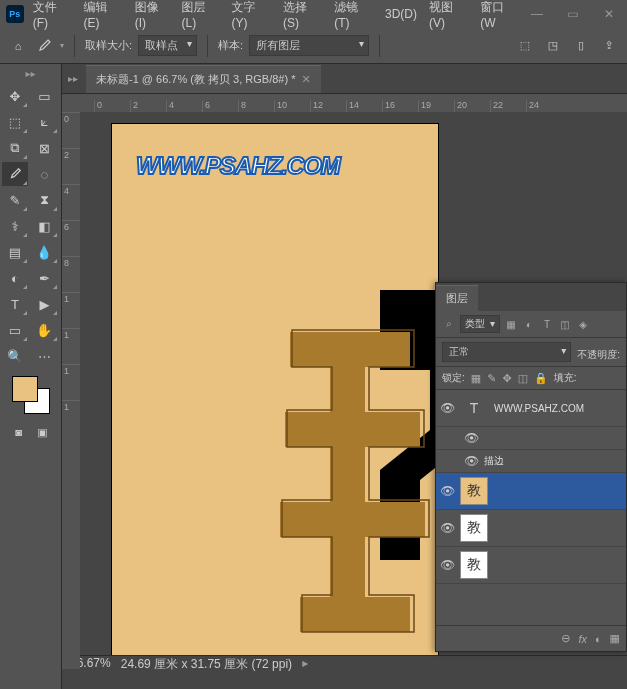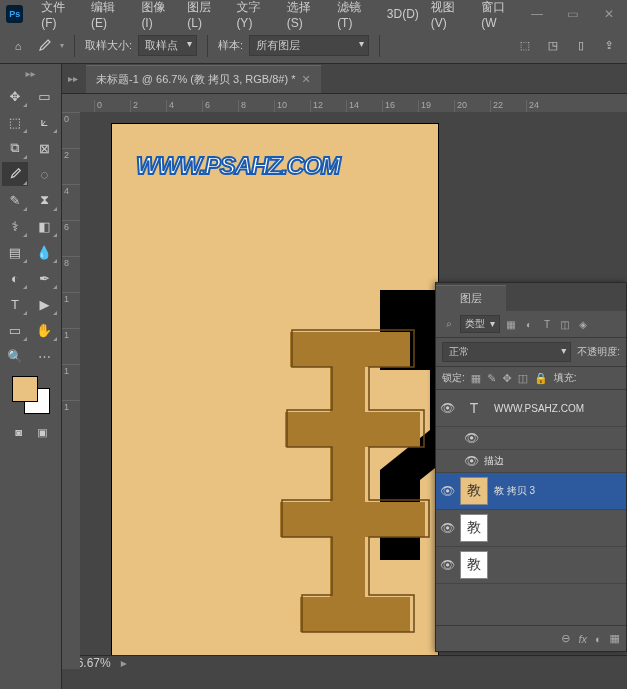--- a/index.html
+++ b/index.html
@@ -1,18 +1,18 @@
 <!DOCTYPE html>
 <html><head>
 <meta charset="utf-8">
 <style>
 *{margin:0;padding:0;box-sizing:border-box;font-family:"Microsoft YaHei",sans-serif;user-select:none}
 body{background:#535353;width:627px;height:689px;overflow:hidden;position:relative}
 .titlebar{height:28px;background:#535353;display:flex;align-items:center;padding:0 6px;color:#ccc;font-size:11px}
-.titlebar .ps{width:18px;height:18px;background:#001e36;border-radius:3px;display:flex;align-items:center;justify-content:center;color:#31a8ff;font-weight:bold;font-size:9px;margin-right:12px}
+.titlebar .ps{width:18px;height:18px;background:#001e36;border-radius:3px;display:flex;align-items:center;justify-content:center;color:#31a8ff;font-weight:bold;font-size:9px;margin-right:3px}
 .menu-item{padding:0 6px;cursor:pointer;font-size:12px}
 .win-controls{margin-left:auto;display:flex;gap:12px;color:#999;font-size:12px}
 .win-controls span{width:24px;text-align:center}
 .optbar{height:36px;background:#535353;border-bottom:1px solid #2a2a2a;display:flex;align-items:center;padding:0 8px;color:#ccc;font-size:11px;gap:6px}
 .ico{width:20px;height:20px;display:inline-flex;align-items:center;justify-content:center;color:#ccc}
 .sep{width:1px;height:22px;background:#3a3a3a;margin:0 4px}
 .lbl{color:#ccc;font-size:11px}
 .sel{background:#454545;border:1px solid #3a3a3a;color:#ccc;padding:2px 18px 2px 6px;font-size:11px;position:relative}
 .sel::after{content:"▾";position:absolute;right:4px;top:2px;font-size:10px}
 .flex-sp{flex:1}
@@ -39,25 +39,25 @@
 .ruler-v{width:18px;background:#535353;display:flex;flex-direction:column;color:#aaa;font-size:9px;position:absolute;left:0;top:48px;bottom:20px}
 .ruler-v span{height:36px;border-top:1px solid #666;padding-top:1px;padding-left:2px;writing-mode:horizontal-tb}
 .canvas-area{flex:1;position:relative;overflow:hidden;margin-left:18px;background:#454545}
 .canvas{position:absolute;left:32px;top:12px;width:326px;height:548px;background:#e9c281;box-shadow:0 0 0 1px #000}
 .watermark{position:absolute;top:28px;left:24px;font-weight:bold;font-style:italic;font-size:24px;color:#fff;-webkit-text-stroke:2px #1a5bb0;letter-spacing:-1px}
 .glyph{position:absolute;left:108px;top:148px;width:300px;height:370px}
 .statusbar{height:34px;background:#454545;border-top:1px solid #2a2a2a;display:flex;color:#ccc;font-size:12px;padding:0 8px;gap:10px}
 .statusbar .arrow{color:#999}
 .layers-panel{position:absolute;right:0;top:282px;width:192px;height:370px;background:#535353;border:1px solid #2a2a2a;box-shadow:-2px 0 6px rgba(0,0,0,.4);display:flex;flex-direction:column;overflow:hidden}
 .lp-tabs{display:flex;background:#454545;height:28px;align-items:flex-end}
-.lp-tab{background:#535353;color:#ccc;font-size:11px;padding:5px 24px;border-top:1px solid #666}
+.lp-tab{background:#535353;color:#ccc;font-size:11px;padding:5px 10px;border-top:1px solid #666}
 .lp-filter{display:flex;align-items:center;padding:4px 6px;gap:4px;border-bottom:1px solid #3a3a3a}
 .lp-filter .sel{flex:0 0 auto;padding:1px 14px 1px 4px;font-size:10px}
 .lp-filter .fi{width:14px;height:14px;display:flex;align-items:center;justify-content:center;color:#aaa;font-size:10px}
-.lp-blend{display:flex;align-items:center;padding:4px 6px;gap:6px;border-bottom:1px solid #3a3a3a}
+.lp-blend{display:flex;align-items:flex-end;padding:4px 6px;gap:6px;border-bottom:1px solid #3a3a3a}
 .lp-blend .sel{flex:1;font-size:10px}
 .lp-blend .op{font-size:10px;color:#ccc}
 .lp-lock{display:flex;align-items:center;padding:4px 6px;gap:6px;border-bottom:1px solid #3a3a3a;font-size:10px;color:#ccc}
 .lp-lock .li{font-size:11px;color:#aaa}
 .layers-list{flex:1;overflow:hidden}
 .layer{display:flex;align-items:center;padding:4px 4px;border-bottom:1px solid #454545;gap:6px;min-height:36px}
 .layer.sel-row{background:#2d5a9e}
 .eye{width:14px;font-size:12px;color:#ccc;text-align:center}
 .thumb{width:28px;height:28px;background:#e9c281;border:1px solid #888;flex-shrink:0;display:flex;align-items:center;justify-content:center;font-size:14px;color:#333}
 .thumb.t{background:transparent;border:none;color:#ccc}
@@ -195,20 +195,21 @@
           <svg width="300" height="370" viewBox="0 0 300 370">
             <path d="M160 18 h150 v350 h-60 v-200 l-50 40 v80 h-40 v-90 l50 -40 v-60 h-50 z" fill="#000"></path>
             <path d="M70 60 h120 v35 h-45 v45 h55 v35 h-55 v55 h60 v35 h-60 v60 h45 v35 h-110 v-35 h30 v-60 h-50 v-35 h50 v-55 h-45 v-35 h45 v-45 h-40 z" fill="#a87a2e"></path>
             <path d="M72 58 h122 v37 h-45 v43 h55 v37 h-55 v53 h60 v37 h-60 v58 h45 v37 h-112 v-37 h30 v-58 h-50 v-37 h50 v-53 h-45 v-37 h45 v-43 h-40 z" fill="none" stroke="#6b4a16" stroke-width="1.5"></path>
           </svg>
         </div>
       </div>
     </div>
     <div class="statusbar">
       <span>66.67%</span>
+      <span>24.69 厘米 x 31.75 厘米 (72 ppi)</span>
       <span class="arrow">▸</span>
     </div>
   </div>
 </div>
 
 <div class="layers-panel">
   <div class="lp-tabs">
     <div class="lp-tab">图层</div>
   </div>
   <div class="lp-filter">
@@ -242,21 +243,20 @@
     <div class="layer sub">
       <span class="eye">👁</span>
     </div>
     <div class="layer sub">
       <span class="eye">👁</span>
       <span class="lname">描边</span>
     </div>
     <div class="layer sel-row">
       <span class="eye">👁</span>
       <div class="thumb">教</div>
-      <span class="lname">教 拷贝 3</span>
     </div>
     <div class="layer">
       <span class="eye">👁</span>
       <div class="thumb" style="background:#fff">教</div>
     </div>
     <div class="layer">
       <span class="eye">👁</span>
       <div class="thumb" style="background:#fff">教</div>
     </div>
   </div>

